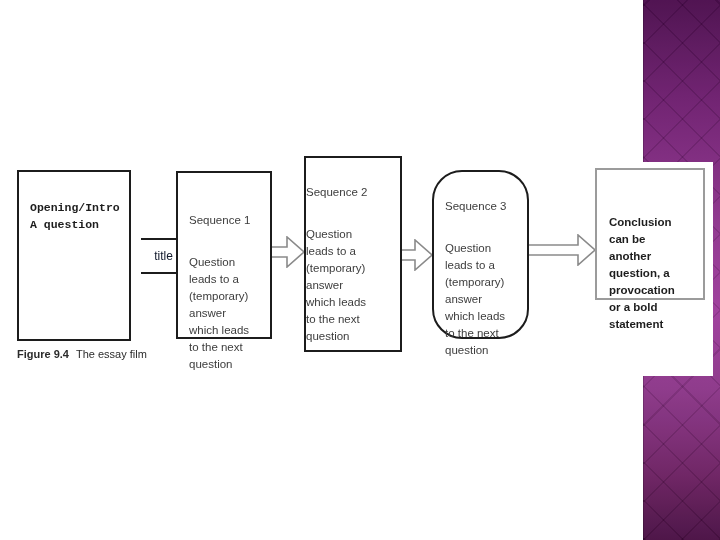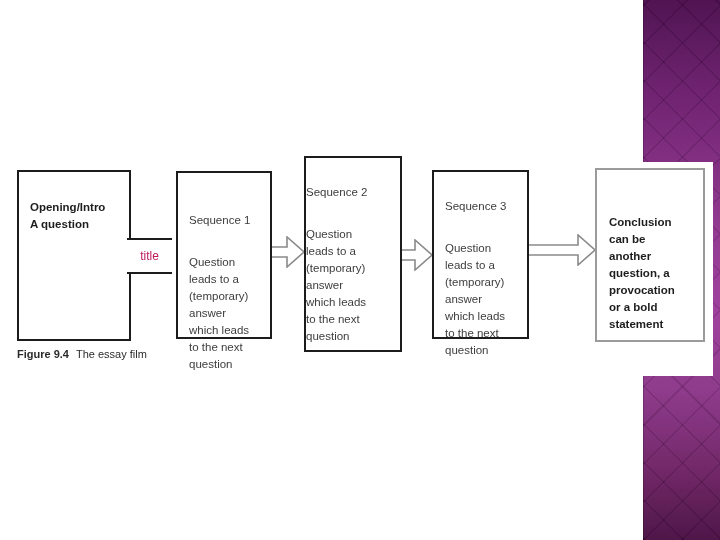--- a/index.html
+++ b/index.html
@@ -27,40 +27,40 @@
   }
   .flow-box{
     position:absolute;
     background:#ffffff;
     border:2px solid #1c1c1c;
     box-sizing:border-box;
     font-size:11.5px;
     line-height:17px;
     white-space:pre-line;
   }
-  .box-opening{ left:17px;  top:170px; width:114px; height:171px; padding:10px 6px 0 11px; }
+  .box-opening{ left:17px;  top:170px; width:114px; height:171px; padding:10px 6px 0 11px;font-family:Liberation Mono, monospace; }
   .box-seq1  { left:176px; top:171px; width:96px;  height:168px; padding:22px 4px 0 11px; }
   .box-seq2  { left:304px; top:156px; width:98px;  height:196px; padding:9px 4px 0 0; }
-  .box-seq3  { left:432px; top:170px; width:97px;  height:169px; padding:9px 4px 0 11px; }
+  .box-seq3  { left:432px; top:170px; width:97px;  height:169px; padding:9px 4px 0 11px;border-radius:30px; }
   .box-conclusion{
-    left:595px; top:168px; width:110px; height:174px;
+    left:595px; top:168px; width:110px; height:132px;
     border:2px solid #9b9b9b;
     padding:27px 6px 0 12px;
   }
   .bold{ font-weight:bold; color:#1d1d1d; }
   .box-title{ font-weight:bold; color:#1d1d1d; margin-bottom:10px; white-space:pre-line; }
   .seq-heading{ margin-bottom:8px; color:#3d3d3d; white-space:pre-line; }
   .aim-label{ font-weight:bold; color:#1d1d1d; }
   .body-text{ white-space:pre-line; }
   
   .title-connector{
-    position:absolute; left:127px; top:238px; width:45px; height:32px;
+    position:absolute; left:141px; top:238px; width:45px; height:32px;
     border-top:2px solid #1c1c1c; border-bottom:2px solid #1c1c1c;
     display:flex; align-items:center; justify-content:center;
-    font-size:12px; color:#be185d; background:#ffffff;
+    font-size:12px; color:#0f172a; background:#ffffff;
   }
   .flow-arrow{ position:absolute; }
   .arrow-1{ left:272px; top:236px; }
   .arrow-2{ left:402px; top:239px; }
   .arrow-3{ left:529px; top:234px; }
   .caption{
     position:absolute; left:17px; top:348px;
     font-size:11px; color:#2b2b2b;
   }
   .caption .label{ font-weight:bold; margin-right:7px; }

